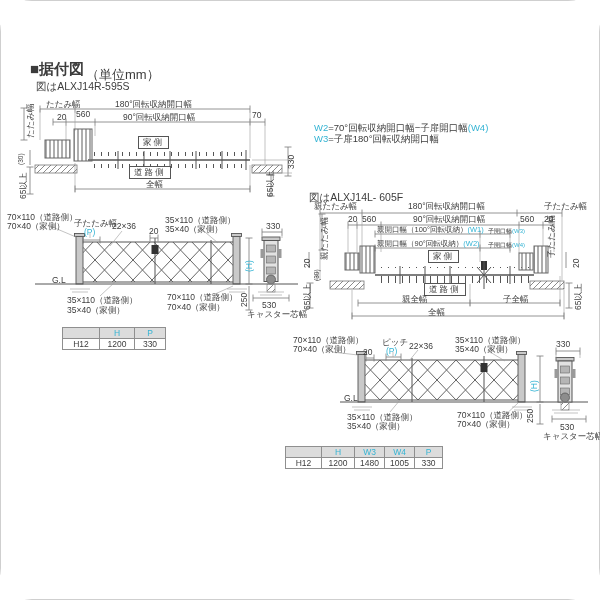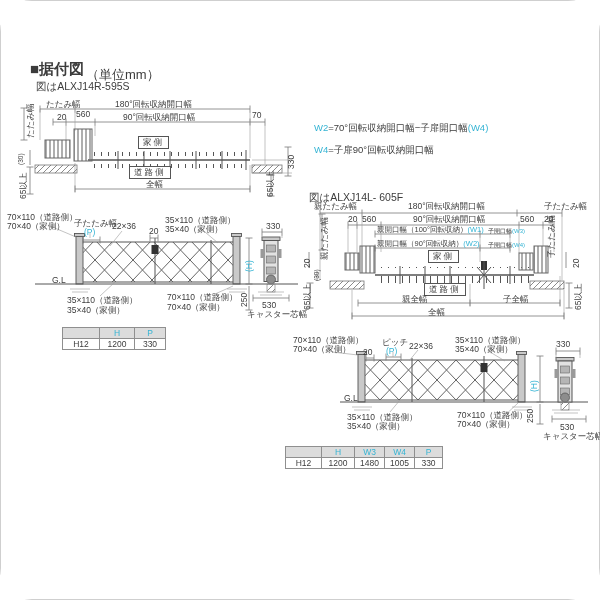--- a/index.html
+++ b/index.html
@@ -186,21 +186,21 @@
   <div class="boxlbl" style="left:138px;top:136px">家側</div>
   <div class="boxlbl" style="left:129px;top:166px">道路側</div>
   <div class="lbl" style="left:146px;top:180px">全幅</div>
   <div class="v" style="left:26px;top:138px">たたみ幅</div>
   <div class="v v6" style="left:18px;top:165px">(30)</div>
   <div class="v" style="left:19px;top:199px">65以上</div>
   <div class="v" style="left:287px;top:169px">330</div>
   <div class="v" style="left:266px;top:197px">65以上</div>
 
   <div class="legend-line" style="left:314px;top:122px"><span class="cyan">W2</span><span>=70°回転収納開口幅−子扉開口幅</span><span class="cyan">(W4)</span></div>
-  <div class="legend-line" style="left:314px;top:144px"><span class="cyan">W4</span><span>=子扉90°回転収納開口幅</span></div>
+  <div class="legend-line" style="left:314px;top:133px"><span class="cyan">W3</span><span>=子扉180°回転収納開口幅</span></div>
 
   <div class="cap" style="left:309px;top:191px">図はALXJ14L- 605F</div>
   <div class="lbl" style="left:314px;top:202px">親たたみ幅</div>
   <div class="lbl" style="left:408px;top:202px">180°回転収納開口幅</div>
   <div class="lbl" style="left:544px;top:202px">子たたみ幅</div>
   <div class="lbl" style="left:348px;top:215px">20</div>
   <div class="lbl" style="left:362px;top:215px">560</div>
   <div class="lbl" style="left:413px;top:215px">90°回転収納開口幅</div>
   <div class="lbl" style="left:520px;top:215px">560</div>
   <div class="lbl" style="left:544px;top:215px">20</div>

